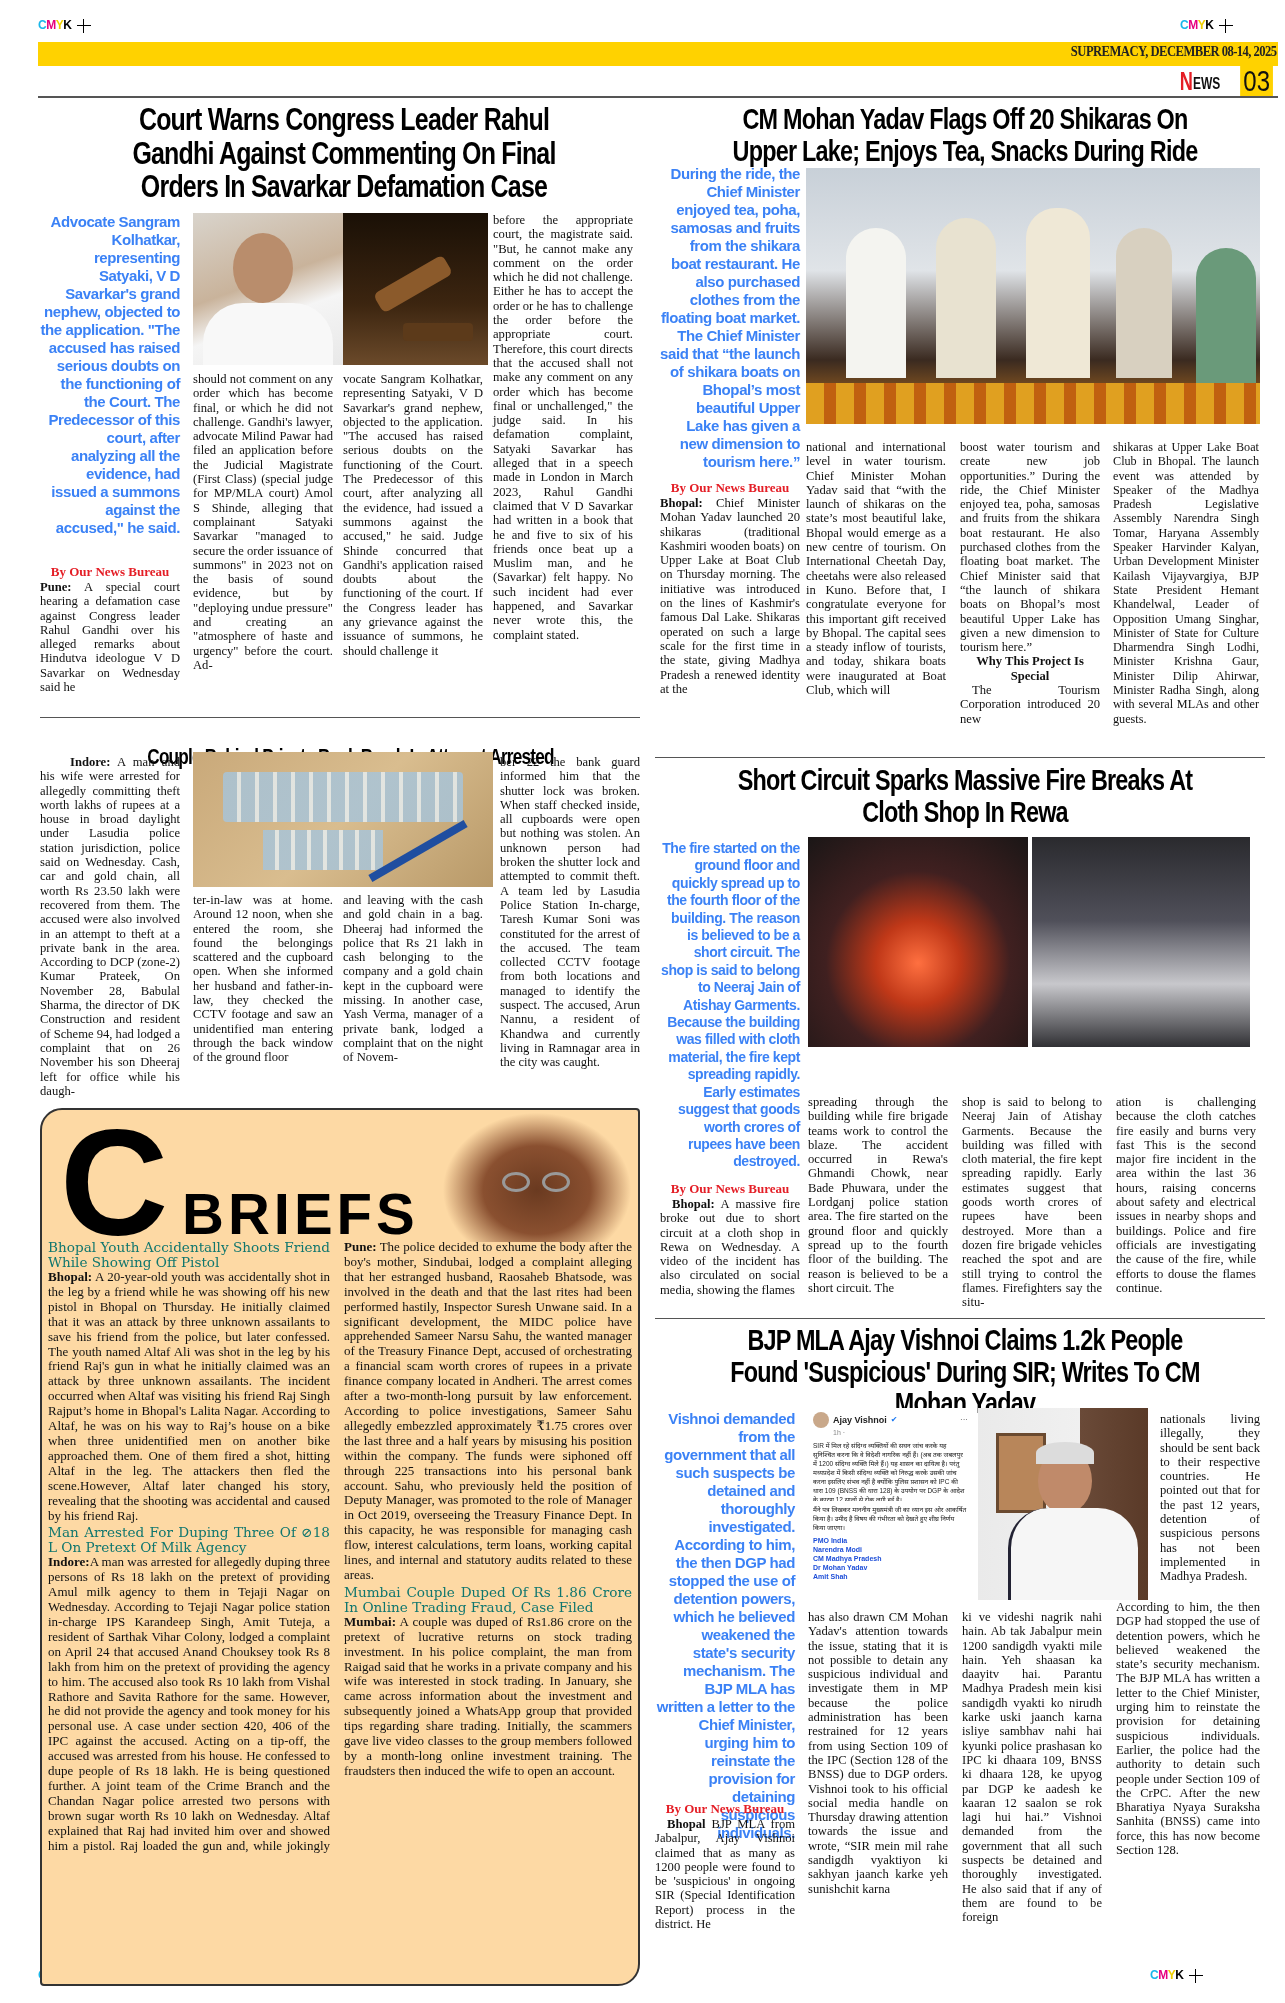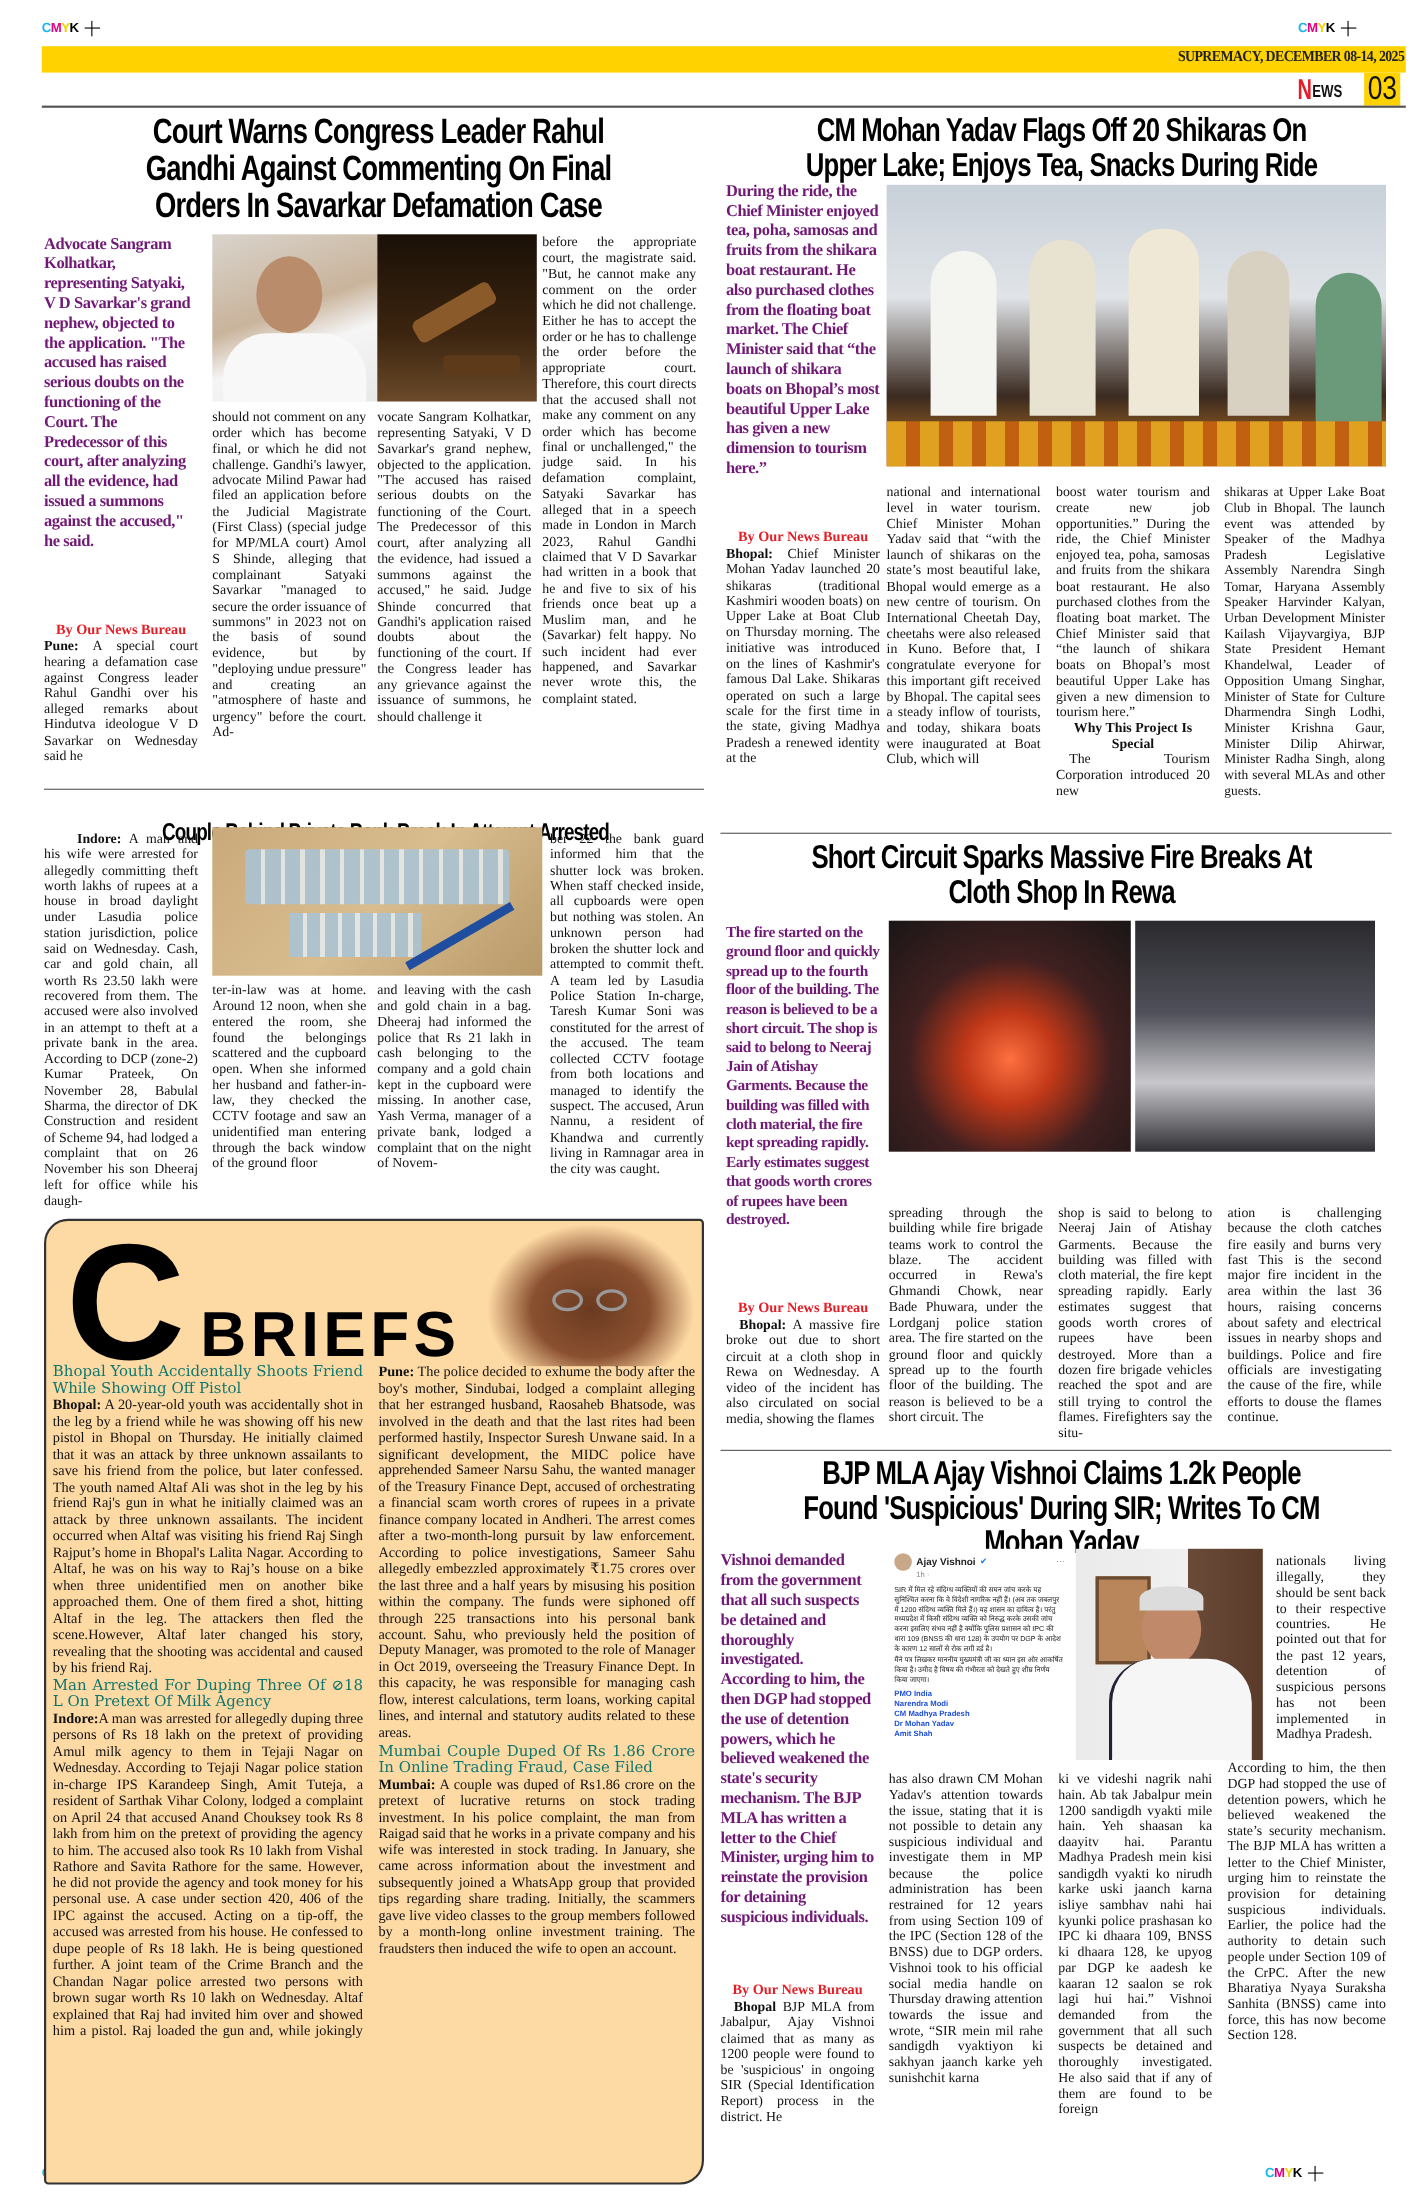--- a/index.html
+++ b/index.html
@@ -12,21 +12,21 @@
 .cross:after{content:"";position:absolute;left:0;top:6px;width:14px;height:1px;background:#000}
 .yellowbar{left:38px;top:42px;width:1240px;height:24px;background:#ffd200}
 .dateline{right:8px;top:44px;font-family:"Liberation Serif",serif;font-size:14px;font-weight:bold;letter-spacing:-0.6px;color:#222;text-transform:uppercase;transform:scaleX(.9);transform-origin:right}
 .newsmark{right:8px;top:66px;height:30px;display:flex;align-items:stretch}
 .newsmark .n{font-family:"Liberation Sans",sans-serif;font-weight:bold;font-size:26px;color:#e41e26;line-height:30px;transform:scaleX(.7);transform-origin:right}
 .newsmark .ews{font-family:"Liberation Sans",sans-serif;font-weight:bold;font-size:16px;color:#111;line-height:36px;margin-right:6px;transform:scaleX(.75);transform-origin:left}
 .newsmark .num{background:#ffd200;font-family:"Liberation Sans",sans-serif;font-size:30px;line-height:30px;padding:0 4px;transform:scaleX(.8)}
 .rule{height:2px;background:#555}
 .hl{font-family:"Liberation Sans","DejaVu Sans",sans-serif;font-weight:900;color:#000;text-align:center;letter-spacing:-1px;line-height:1.05}
 .hl span{display:inline-block;transform:scaleX(.78);transform-origin:center}
-.pull{font-family:Liberation Serif, serif;font-weight:bold;text-align:left;font-size:15px;line-height:18px;letter-spacing:-0.4px;color:#701a75}
+.pull{font-family:Liberation Sans, sans-serif;font-weight:bold;text-align:right;font-size:15px;line-height:18px;letter-spacing:-0.4px;color:#3b82f6}
 .by{font-family:"Liberation Serif",serif;font-weight:bold;color:#e41e26;font-size:13px;text-align:center}
 .col{font-size:12.6px;line-height:14.3px;text-align:justify;hyphens:auto}
 .col b{font-weight:bold}
 .photo{overflow:hidden}
 .crime{left:40px;top:1108px;width:600px;height:878px;background:#fdd9a4;border:2px solid #333;border-radius:22px 4px 22px 4px}
 .crime .cbig{position:absolute;left:18px;top:8px;font-family:"Liberation Sans",sans-serif;font-weight:900;font-size:150px;line-height:130px;color:#000}
 .crime .rime{position:absolute;left:140px;top:10px;font-family:"Liberation Sans",sans-serif;font-weight:900;font-size:68px;letter-spacing:6px;color:#fff;-webkit-text-stroke:1px #fdd9a4}
 .crime .briefs{position:absolute;left:140px;top:70px;font-family:"Liberation Sans",sans-serif;font-weight:900;font-size:58px;letter-spacing:4px;color:#000000}
 .ctitle{font-family:"DejaVu Serif",serif;color:#0f766e;font-size:13.6px;line-height:15px;text-align:justify}
 .cbody{font-size:13px;line-height:14.9px;text-align:justify}

